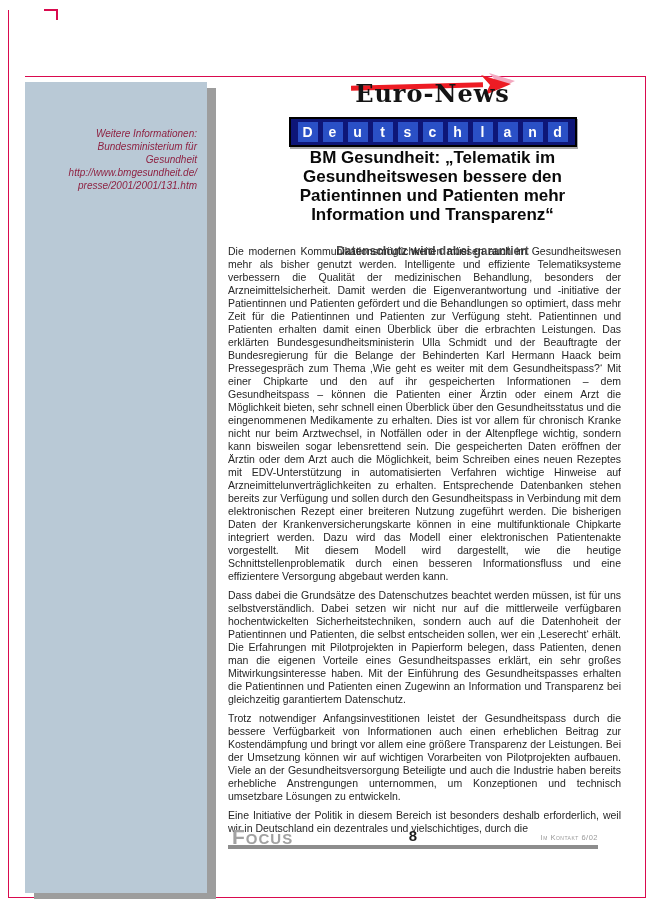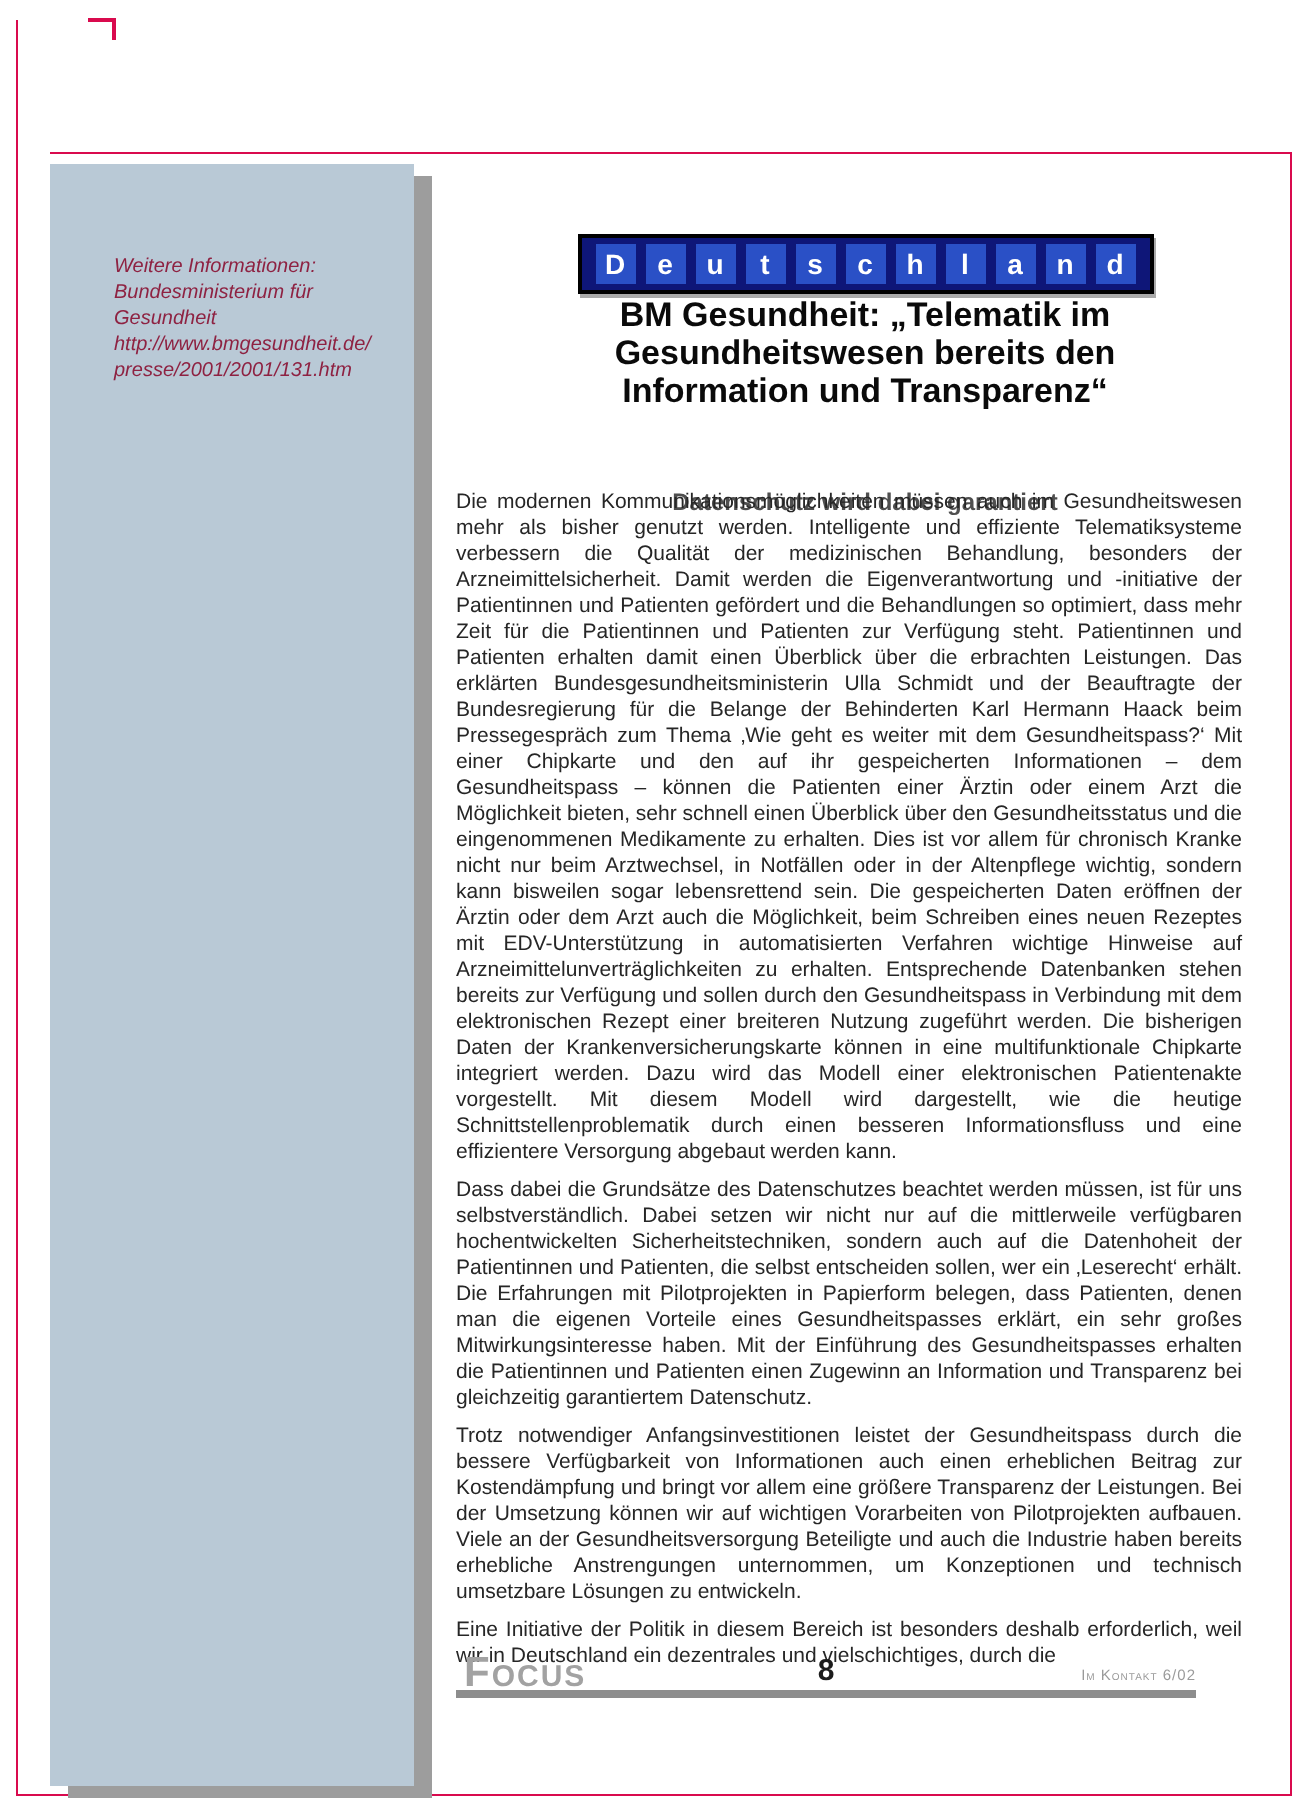--- a/index.html
+++ b/index.html
@@ -11,21 +11,21 @@
   .rule-top{left:25px;top:76px;width:620px;height:1px;}
   .rule-right{left:645px;top:76px;width:1px;height:821px;}
   .rule-bottom{left:8px;top:897px;width:638px;height:1px;}
   .rule-left{left:8px;top:10px;width:1px;height:887px;}
   .crop-h{left:44px;top:9px;width:14px;height:2px;}
   .crop-v{left:56px;top:9px;width:2px;height:11px;}
 
   
   .sidebar{position:absolute;left:25px;top:82px;width:182px;height:811px;
            background:#b9c9d6;box-shadow:9px 6px 0 #9d9d9d;box-sizing:border-box;
-           padding:45px 10px 0 32px;}
+           padding:45px 10px 0 32px;text-align:right;}
   .sidebar .note{font-style:italic;font-size:10px;line-height:13px;color:#8e2242;}
 
   
   .main{position:absolute;left:228px;top:0;width:409px;height:907px;}
 
   .logo{position:absolute;top:79px;left:0;width:100%;text-align:center;}
   .logo-wrap{position:relative;display:inline-block;}
   .logo-text{position:relative;z-index:2;font-family:"DejaVu Serif", serif;
              font-weight:bold;font-size:24px;color:#141414;letter-spacing:1px;}
   .logo-arrow{position:absolute;z-index:1;left:-6px;top:-7px;pointer-events:none;}
@@ -70,38 +70,49 @@
   <aside class="sidebar">
     <div class="note">Weitere Informationen:</div>
     <div class="note">Bundesministerium für</div>
     <div class="note">Gesundheit</div>
     <div class="note">http://www.bmgesundheit.de/</div>
     <div class="note">presse/2001/2001/131.htm</div>
   </aside>
 
   <main class="main">
 
+    <div class="logo">
+      <span class="logo-wrap">
+        <svg class="logo-arrow" width="172" height="30" viewBox="0 0 172 30">
+          <polygon points="140,1 166,9 144,19 148,10" fill="#f3a9c0"></polygon>
+          <rect x="2" y="12" width="132" height="5" fill="#ed1c24" transform="rotate(-1.5 68 14)"></rect>
+          <polygon points="132,3 162,12 136,23 141,13" fill="#ed1c24"></polygon>
+        </svg>
+        <span class="logo-text">Euro-News</span>
+      </span>
+    </div>
 
     <div class="banner">
       <span class="tile">D</span>
       <span class="tile">e</span>
       <span class="tile">u</span>
       <span class="tile">t</span>
       <span class="tile">s</span>
       <span class="tile">c</span>
       <span class="tile">h</span>
       <span class="tile">l</span>
       <span class="tile">a</span>
       <span class="tile">n</span>
       <span class="tile">d</span>
     </div>
 
     <h1 class="headline">
       <div>BM Gesundheit: „Telematik im</div>
-      <div>Gesundheitswesen bereits den</div>
+      <div>Gesundheitswesen bessere den</div>
+      <div>Patientinnen und Patienten mehr</div>
       <div>Information und Transparenz“</div>
     </h1>
 
     <h2 class="subheadline">Datenschutz wird dabei garantiert</h2>
 
     <div class="bodytext">
       <p>Die modernen Kommunikationsmöglichkeiten müssen auch im Gesundheitswesen mehr als bisher genutzt werden. Intelligente und effiziente Telematiksysteme verbessern die Qualität der medizinischen Behandlung, besonders der Arzneimittelsicherheit. Damit werden die Eigenverantwortung und -initiative der Patientinnen und Patienten gefördert und die Behandlungen so optimiert, dass mehr Zeit für die Patientinnen und Patienten zur Verfügung steht. Patientinnen und Patienten erhalten damit einen Überblick über die erbrachten Leistungen. Das erklärten Bundesgesundheitsministerin Ulla Schmidt und der Beauftragte der Bundesregierung für die Belange der Behinderten Karl Hermann Haack beim Pressegespräch zum Thema ‚Wie geht es weiter mit dem Gesundheitspass?‘ Mit einer Chipkarte und den auf ihr gespeicherten Informationen – dem Gesundheitspass – können die Patienten einer Ärztin oder einem Arzt die Möglichkeit bieten, sehr schnell einen Überblick über den Gesundheitsstatus und die eingenommenen Medikamente zu erhalten. Dies ist vor allem für chronisch Kranke nicht nur beim Arztwechsel, in Notfällen oder in der Altenpflege wichtig, sondern kann bisweilen sogar lebensrettend sein. Die gespeicherten Daten eröffnen der Ärztin oder dem Arzt auch die Möglichkeit, beim Schreiben eines neuen Rezeptes mit EDV-Unterstützung in automatisierten Verfahren wichtige Hinweise auf Arzneimittelunverträglichkeiten zu erhalten. Entsprechende Datenbanken stehen bereits zur Verfügung und sollen durch den Gesundheitspass in Verbindung mit dem elektronischen Rezept einer breiteren Nutzung zugeführt werden. Die bisherigen Daten der Krankenversicherungskarte können in eine multifunktionale Chipkarte integriert werden. Dazu wird das Modell einer elektronischen Patientenakte vorgestellt. Mit diesem Modell wird dargestellt, wie die heutige Schnittstellenproblematik durch einen besseren Informationsfluss und eine effizientere Versorgung abgebaut werden kann.</p>
       <p>Dass dabei die Grundsätze des Datenschutzes beachtet werden müssen, ist für uns selbstverständlich. Dabei setzen wir nicht nur auf die mittlerweile verfügbaren hochentwickelten Sicherheitstechniken, sondern auch auf die Datenhoheit der Patientinnen und Patienten, die selbst entscheiden sollen, wer ein ‚Leserecht‘ erhält. Die Erfahrungen mit Pilotprojekten in Papierform belegen, dass Patienten, denen man die eigenen Vorteile eines Gesundheitspasses erklärt, ein sehr großes Mitwirkungsinteresse haben. Mit der Einführung des Gesundheitspasses erhalten die Patientinnen und Patienten einen Zugewinn an Information und Transparenz bei gleichzeitig garantiertem Datenschutz.</p>
       <p>Trotz notwendiger Anfangsinvestitionen leistet der Gesundheitspass durch die bessere Verfügbarkeit von Informationen auch einen erheblichen Beitrag zur Kostendämpfung und bringt vor allem eine größere Transparenz der Leistungen. Bei der Umsetzung können wir auf wichtigen Vorarbeiten von Pilotprojekten aufbauen. Viele an der Gesundheitsversorgung Beteiligte und auch die Industrie haben bereits erhebliche Anstrengungen unternommen, um Konzeptionen und technisch umsetzbare Lösungen zu entwickeln.</p>
       <p>Eine Initiative der Politik in diesem Bereich ist besonders deshalb erforderlich, weil wir in Deutschland ein dezentrales und vielschichtiges, durch die</p>

